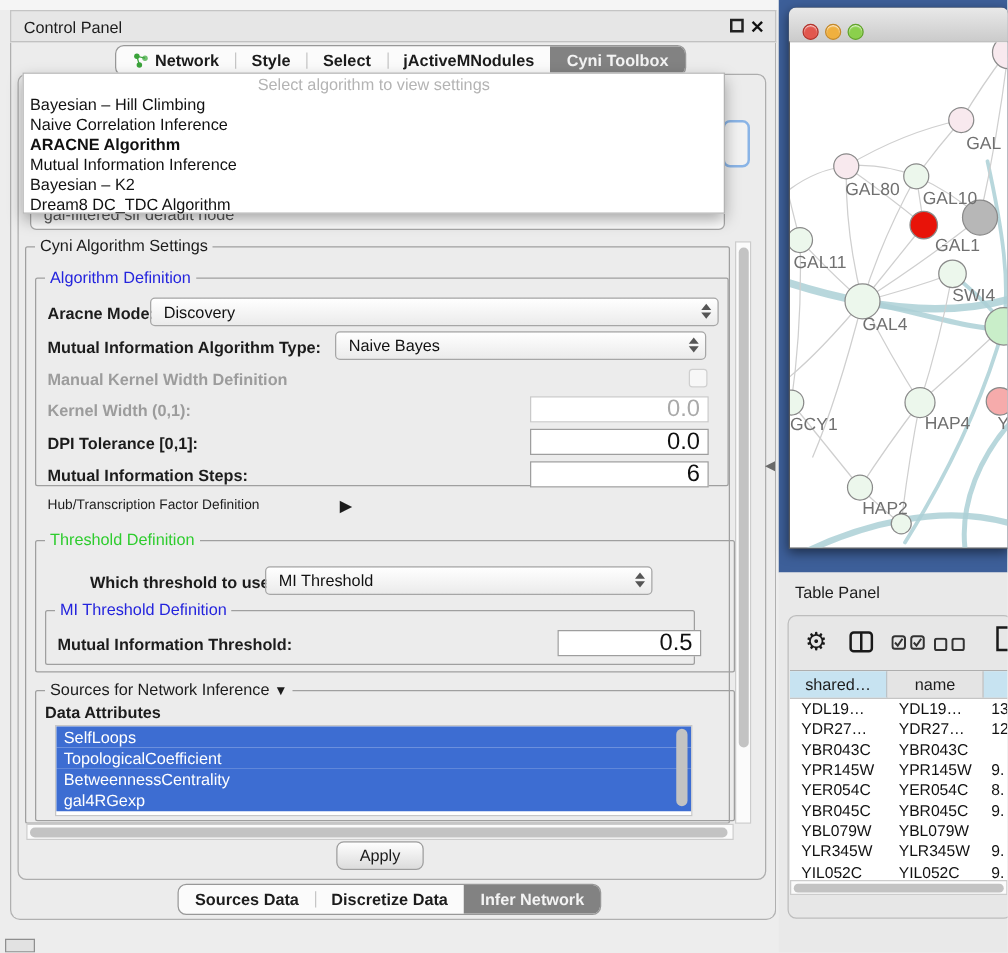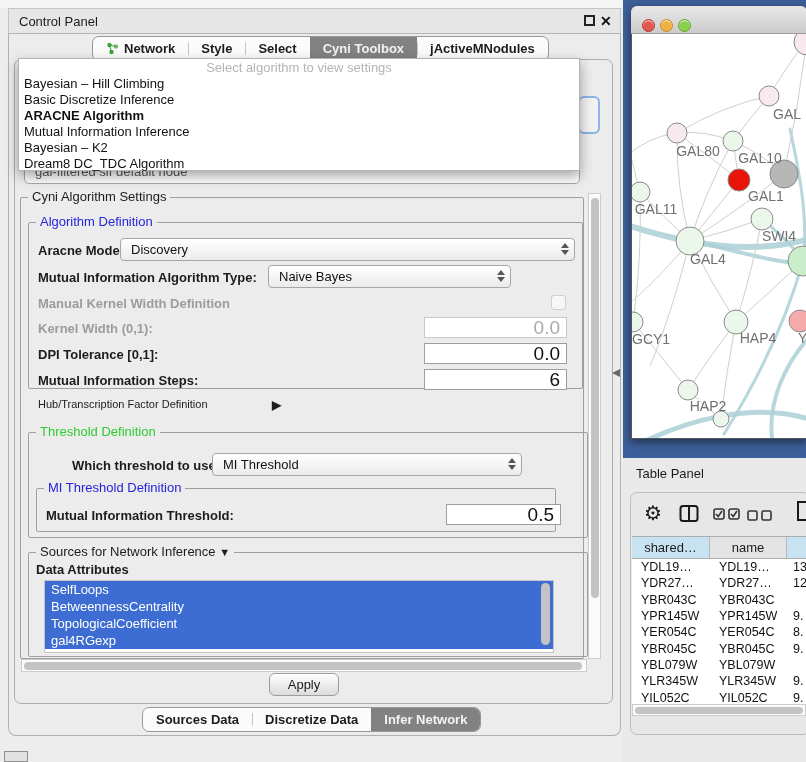--- a/index.html
+++ b/index.html
@@ -157,41 +157,41 @@
         </svg>
     </span>
     <span>Network</span>
   </div>
   <div class="tab">
       <span>Style</span>
     </div>
   <div class="tab">
       <span>Select</span>
     </div>
+  <div class="tab">
+      <span>jActiveMNodules</span>
+    </div>
   <div class="tab sel">
       <span>Cyni Toolbox</span>
-    </div>
-  <div class="tab">
-      <span>jActiveMNodules</span>
     </div>
 </div>
 
 <div class="abs" id="content-box"></div>
 
 <div class="abs" id="frag-combo">
   <span>gal-filtered sif default node</span>
 </div>
 <div class="abs" id="frag-focus"></div>
 
 <div class="abs" id="alg-popup">
   <div class="prompt">Select algorithm to view settings</div>
   <div>
 
   <div class="pitem">Bayesian – Hill Climbing</div>
-      <div class="pitem">Basic Discretize Inference</div>
+      <div class="pitem">Naive Correlation Inference</div>
       <div class="pitem bold">ARACNE Algorithm</div>
       <div class="pitem">Mutual Information Inference</div>
       <div class="pitem">Bayesian – K2</div>
       <div class="pitem">Dream8 DC_TDC Algorithm</div>
     </div>
 </div>
 
 <div class="group" style="left:20px; top:197px; width:564px; height:462px;">
   <span class="gt">Cyni Algorithm Settings</span>
 </div>
@@ -201,21 +201,21 @@
 </div>
 <span class="lbl" style="left:38px; top:243px;">Aracne Mode:</span>
 <div class="combo" style="left:120px; top:238px; width:455px;">
   <span>Discovery</span>
   <span class="stepper">
       <i class="tri-up"></i>
       <i class="tri-dn"></i>
     </span>
 </div>
 <span class="lbl" style="left:38px; top:270px;">Mutual Information Algorithm Type:</span>
-<div class="combo" style="left:268px; top:265px; width:243px;">
+<div class="combo" style="left:268px; top:265px; width:297px;">
   <span>Naive Bayes</span>
   <span class="stepper">
       <i class="tri-up"></i>
       <i class="tri-dn"></i>
     </span>
 </div>
 <span class="lbl dis" style="left:38px; top:296px;">Manual Kernel Width Definition</span>
 <div class="checkbox" style="left:551px; top:295px;"></div>
 <span class="lbl dis" style="left:38px; top:321px;">Kernel Width (0,1):</span>
 <div class="tfield dis" style="left:424px; top:317px; width:143px;">
@@ -255,22 +255,22 @@
 <div class="group" style="left:28px; top:552px; width:560px; height:105px;">
   <span class="gt">
     <span>Sources for Network Inference</span>
     <span style="font-size:11px;">▼</span>
   </span>
 </div>
 <span class="lbl" style="left:36px; top:562px;">Data Attributes</span>
 <div class="abs" id="attr-list">
 
 <div class="attr-item">SelfLoops</div>
+    <div class="attr-item">TopologicalCoefficient</div>
     <div class="attr-item">BetweennessCentrality</div>
-    <div class="attr-item">TopologicalCoefficient</div>
     <div class="attr-item">gal4RGexp</div>
   </div>
 <div class="abs" id="attr-vsb"></div>
 
 <div class="sb" style="left:588px; top:193px; width:13px; height:466px;">
   <div class="thumb" style="left:2px; top:4px; width:8px; height:400px;"></div>
 </div>
 <div class="sb" style="left:21px; top:659px; width:566px; height:13px;">
   <div class="thumb" style="left:2px; top:2px; width:558px; height:8px;"></div>
 </div>

